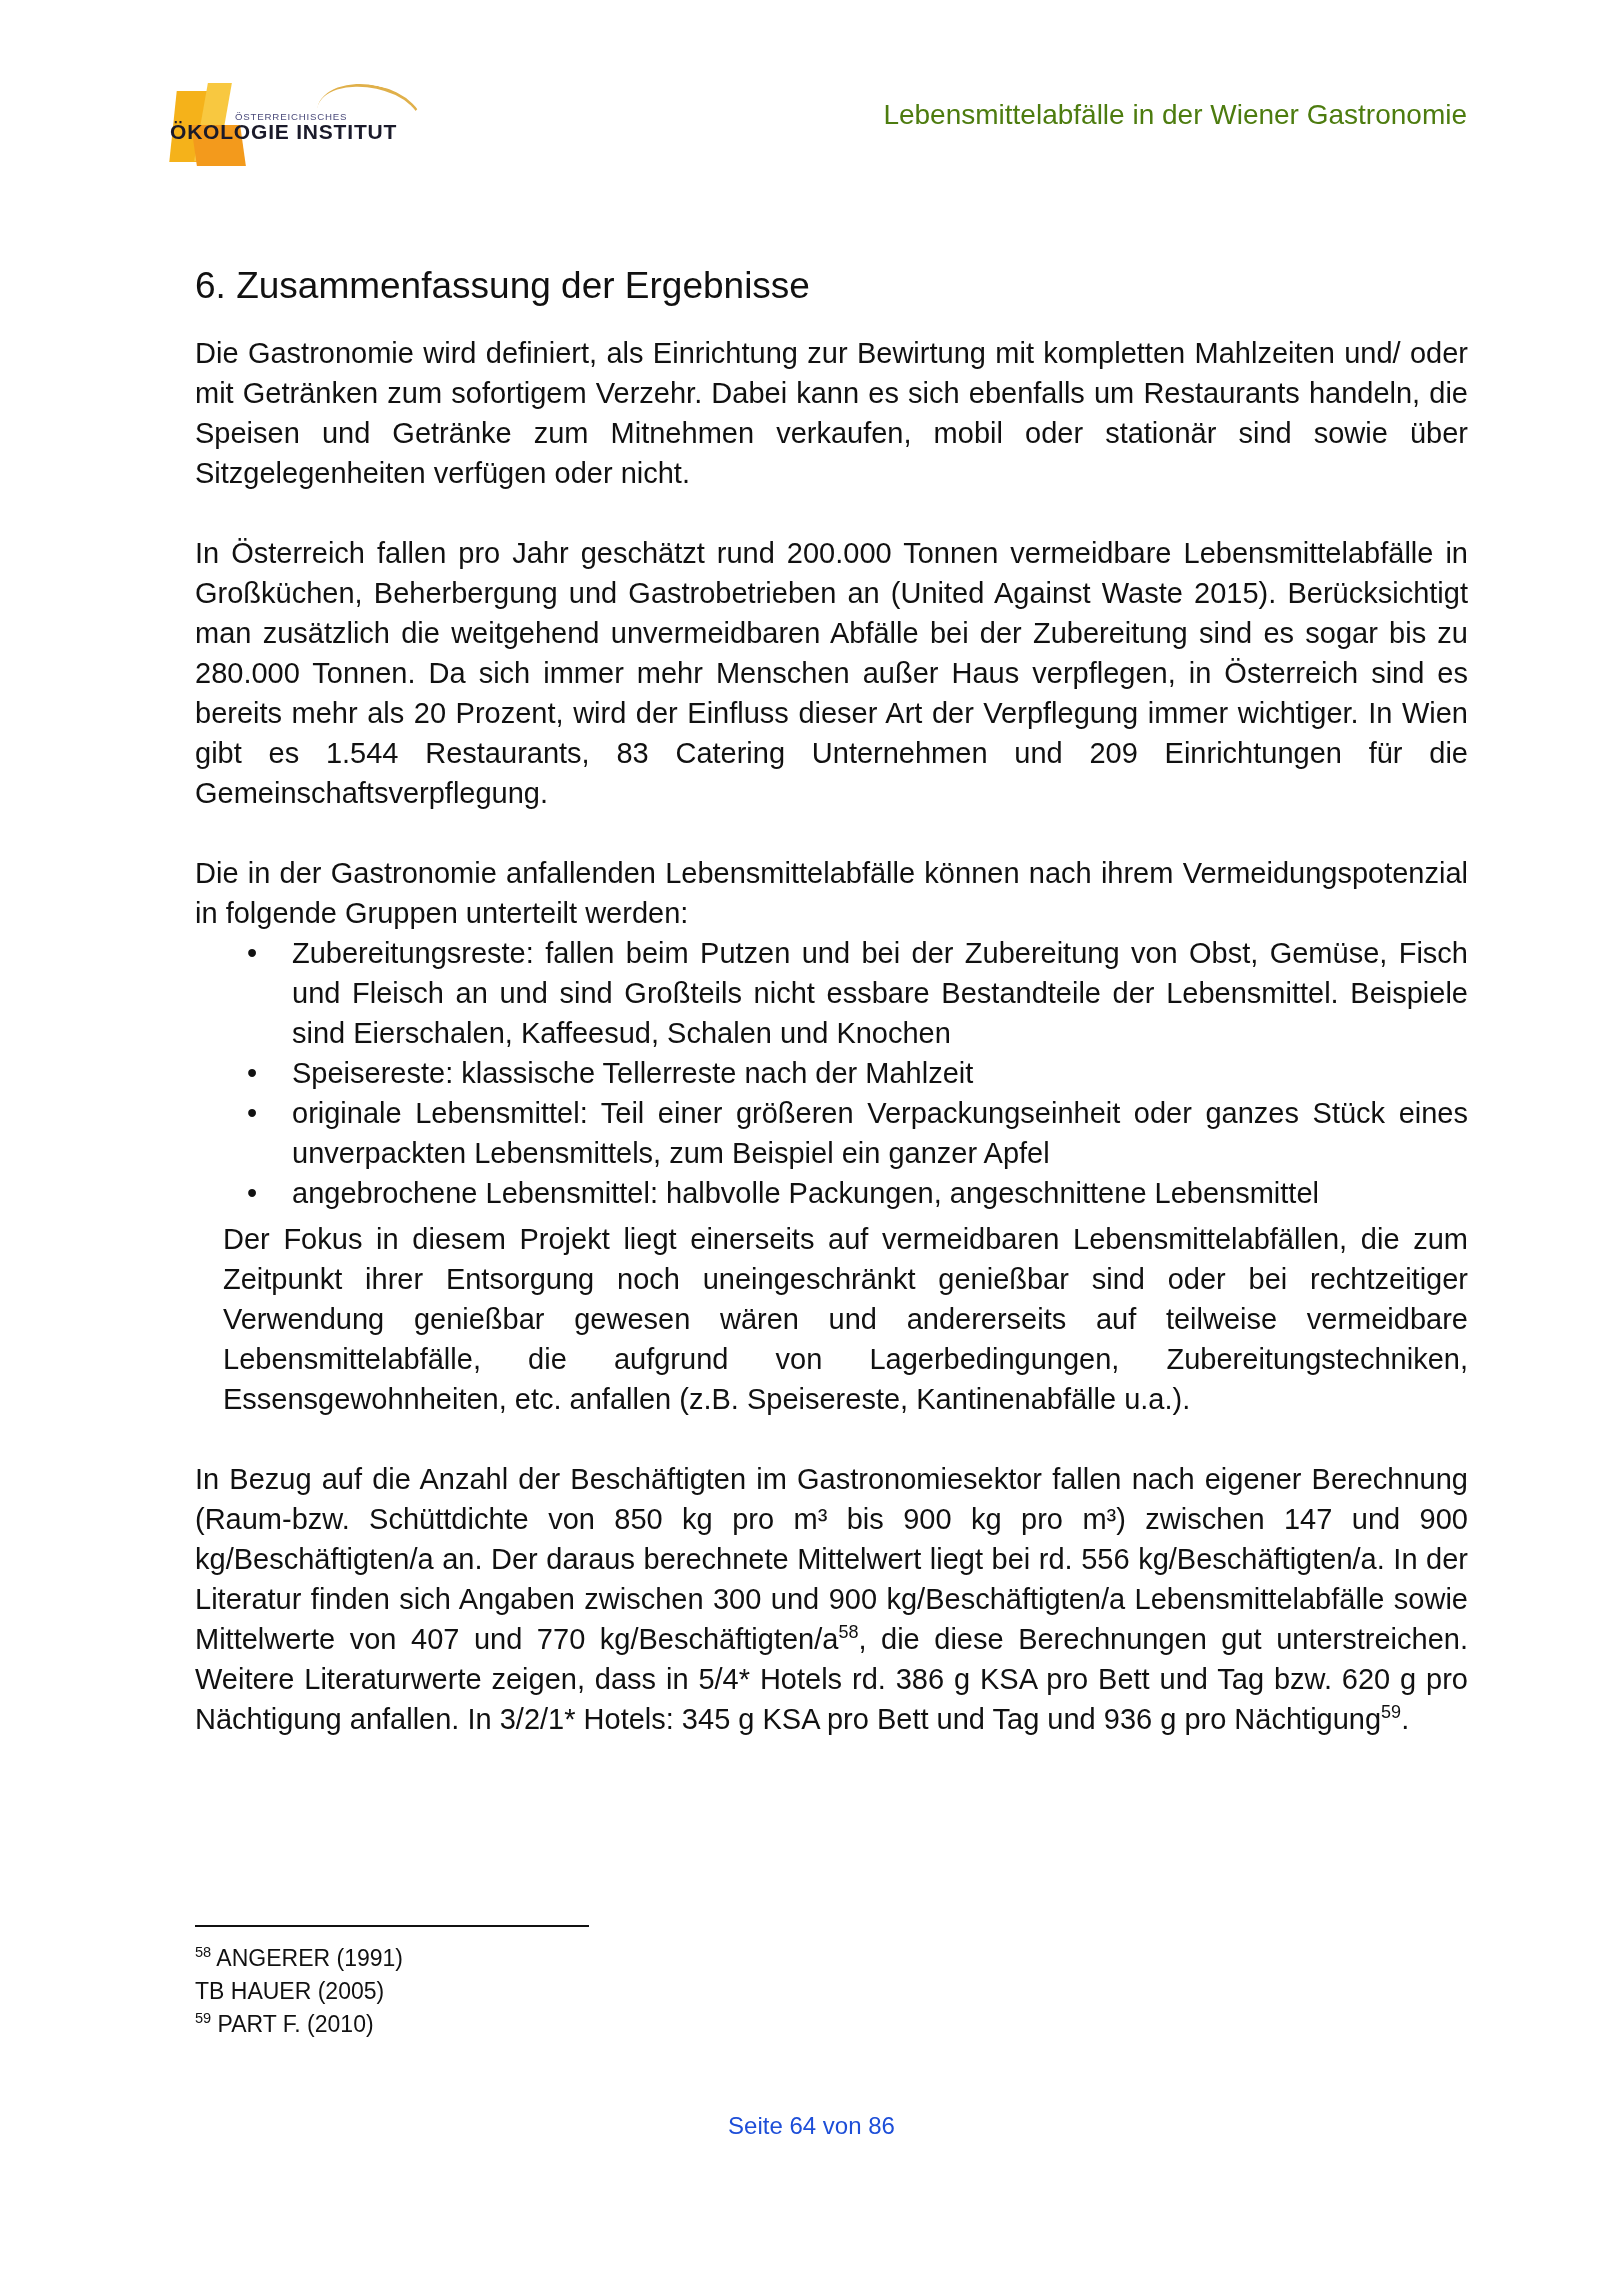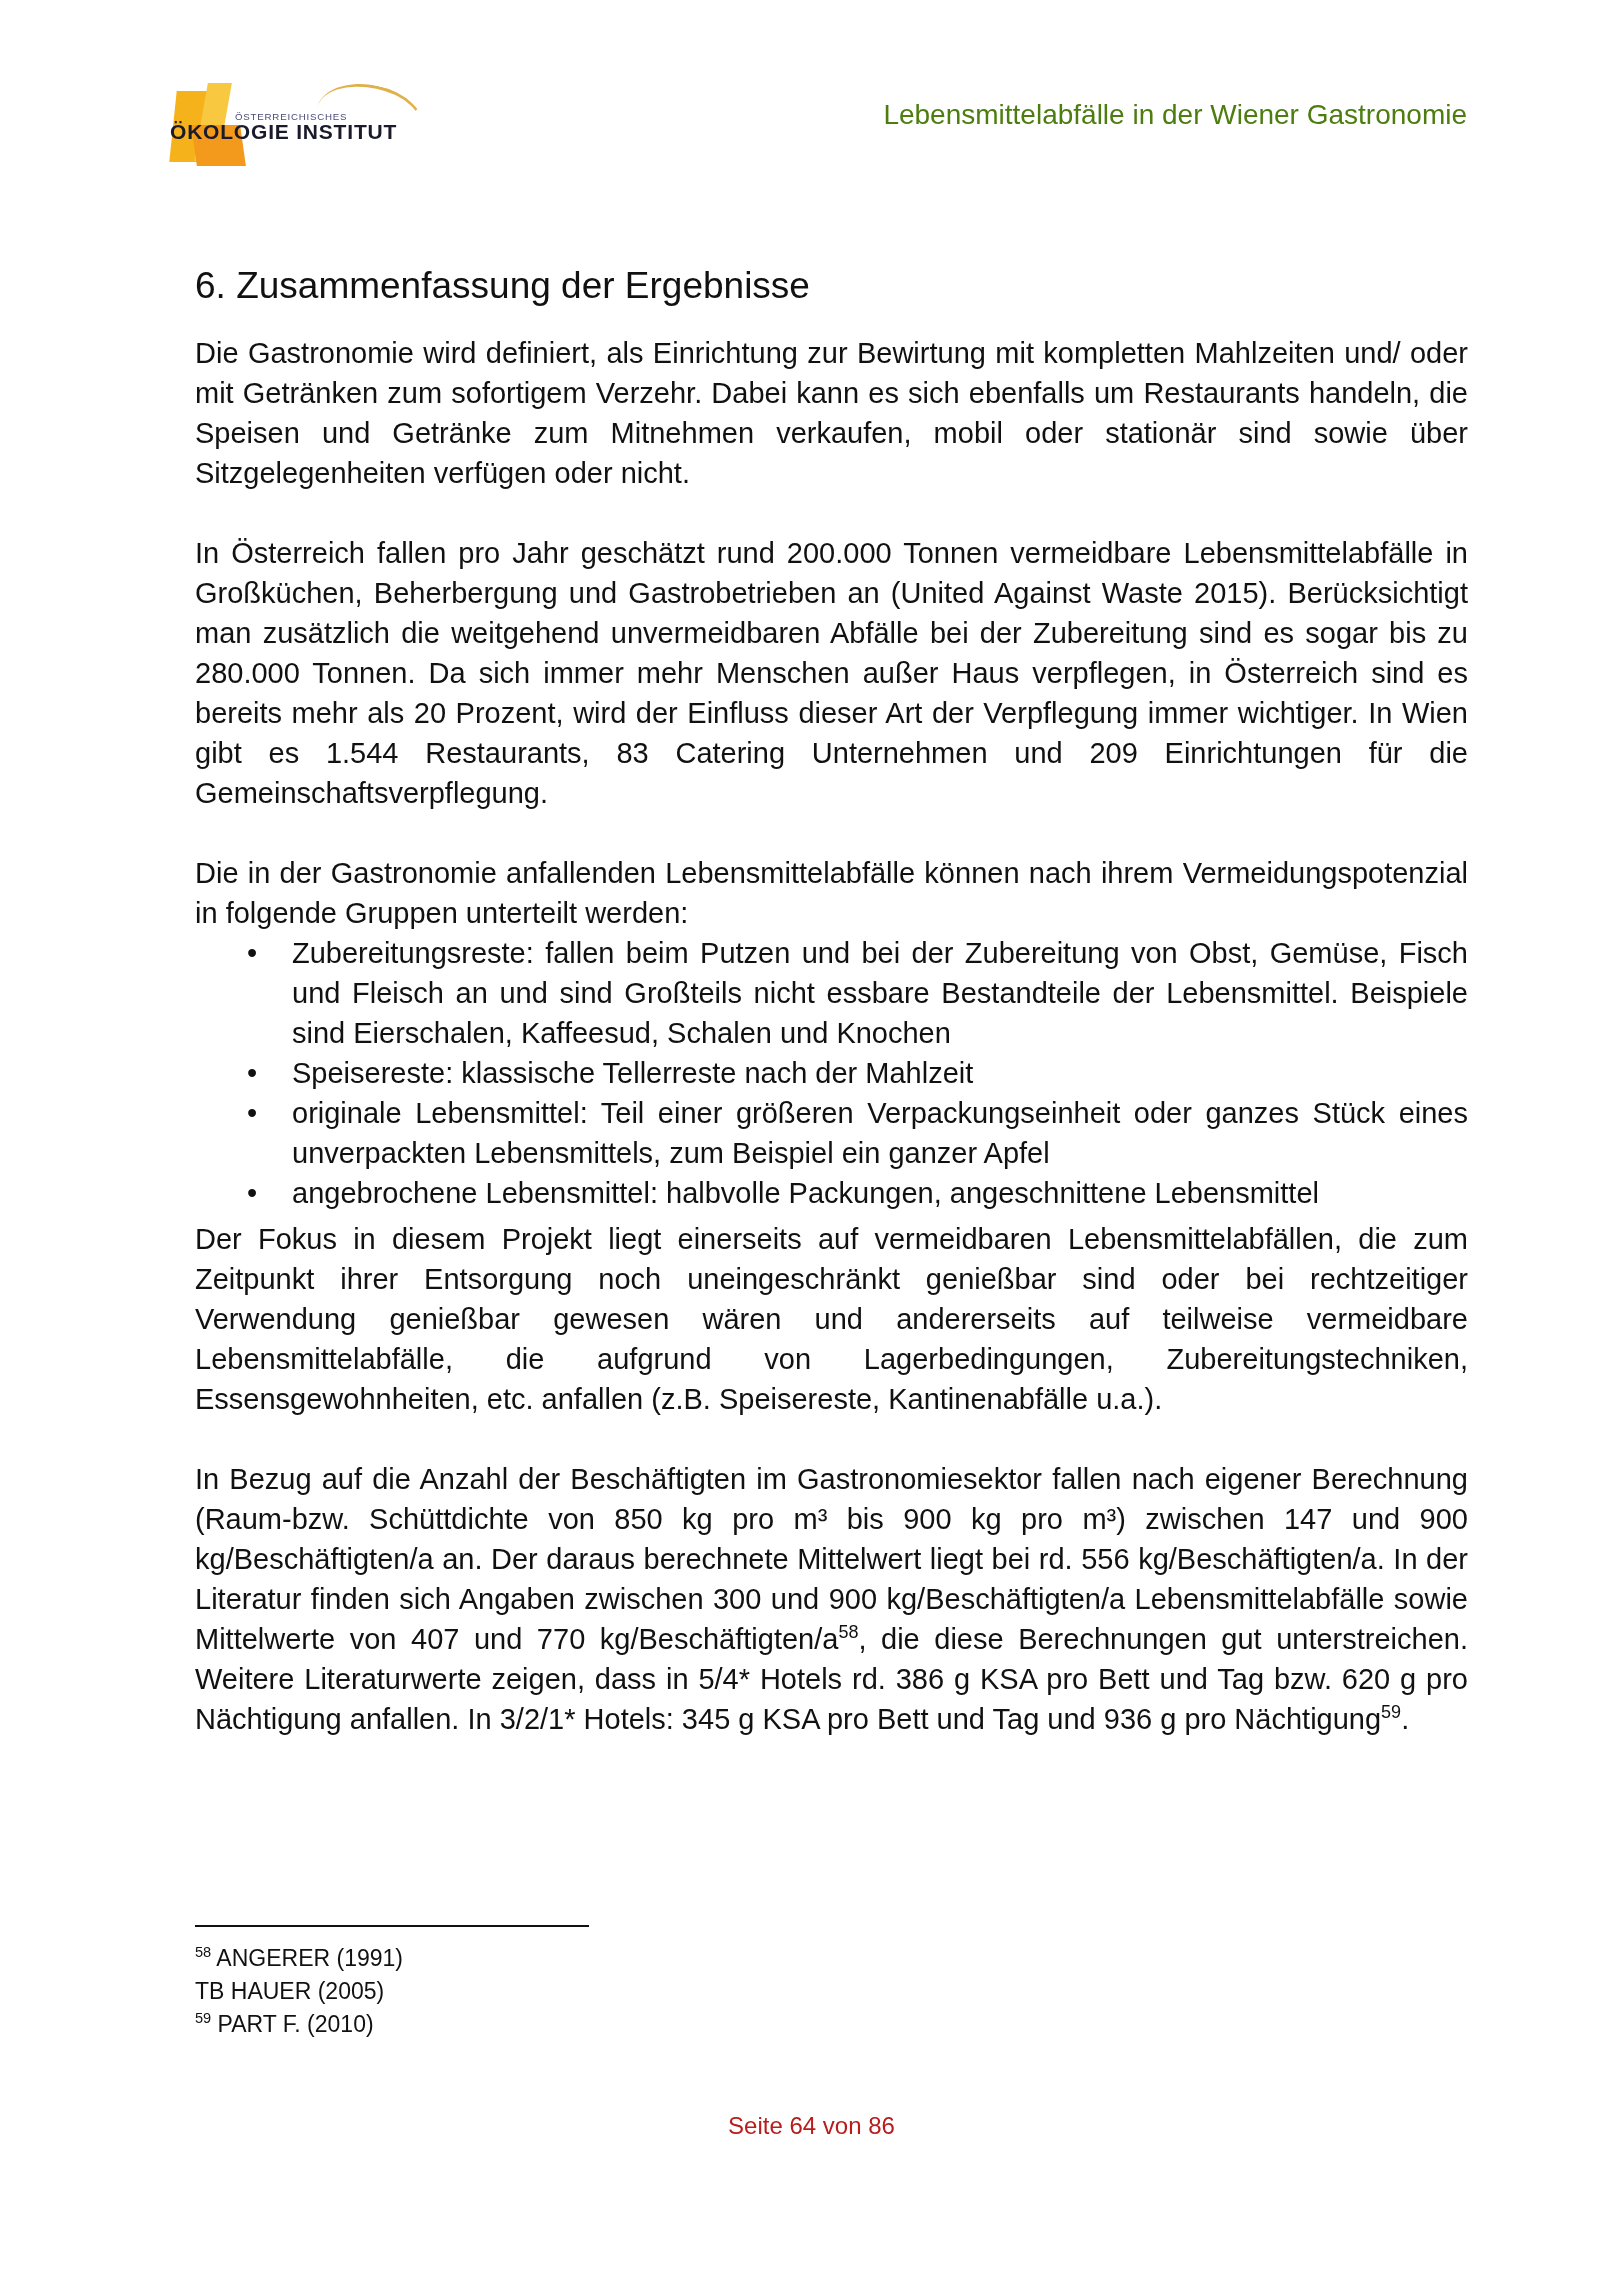--- a/index.html
+++ b/index.html
@@ -20,28 +20,28 @@
 
   .content { position: absolute; left: 195px; top: 258px; width: 1273px;
              font-size: 29px; line-height: 40px; }
   h1 { font-size: 37px; font-weight: normal; margin: 0 0 19.5px 0; line-height: 55px; }
   p { margin: 0; text-align: justify; }
   p.gap { margin-bottom: 40px; }
   b { font-weight: normal; }
   ul { list-style: none; margin: 0 0 0 0; padding: 0; }
   li { position: relative; padding-left: 97px; text-align: justify; }
   li .bullet { position: absolute; left: 52px; top: 0; }
-  .after-list { margin-top: 6.5px; }
+  .after-list { margin-top: 6.5px; margin-left: 28px; }
   sup { font-size: 18px; line-height: 0; vertical-align: super; }
 
   .fn-rule { position: absolute; left: 195px; top: 1925px; width: 394px; height: 1.6px; background: #111; }
   .footnotes { position: absolute; left: 195px; top: 1942px; font-size: 23px; line-height: 33px; }
   .footnotes sup { font-size: 14.6px; }
 
-  .page-num { position: absolute; left: 0; width: 1623px; top: 2112px; text-align: center; font-size: 24px; color: #b91c1c; }
+  .page-num { position: absolute; left: 0; width: 1623px; top: 2112px; text-align: center; font-size: 24px; color: #1d4ed8; }
 </style>
 </head>
 <body>
 
 <div class="logo">
   <div class="logo-shape s1"></div>
   <div class="logo-shape s2"></div>
   <div class="logo-shape s3"></div>
   <div class="arc"></div>
   <div class="t-small">ÖSTERREICHISCHES</div>

